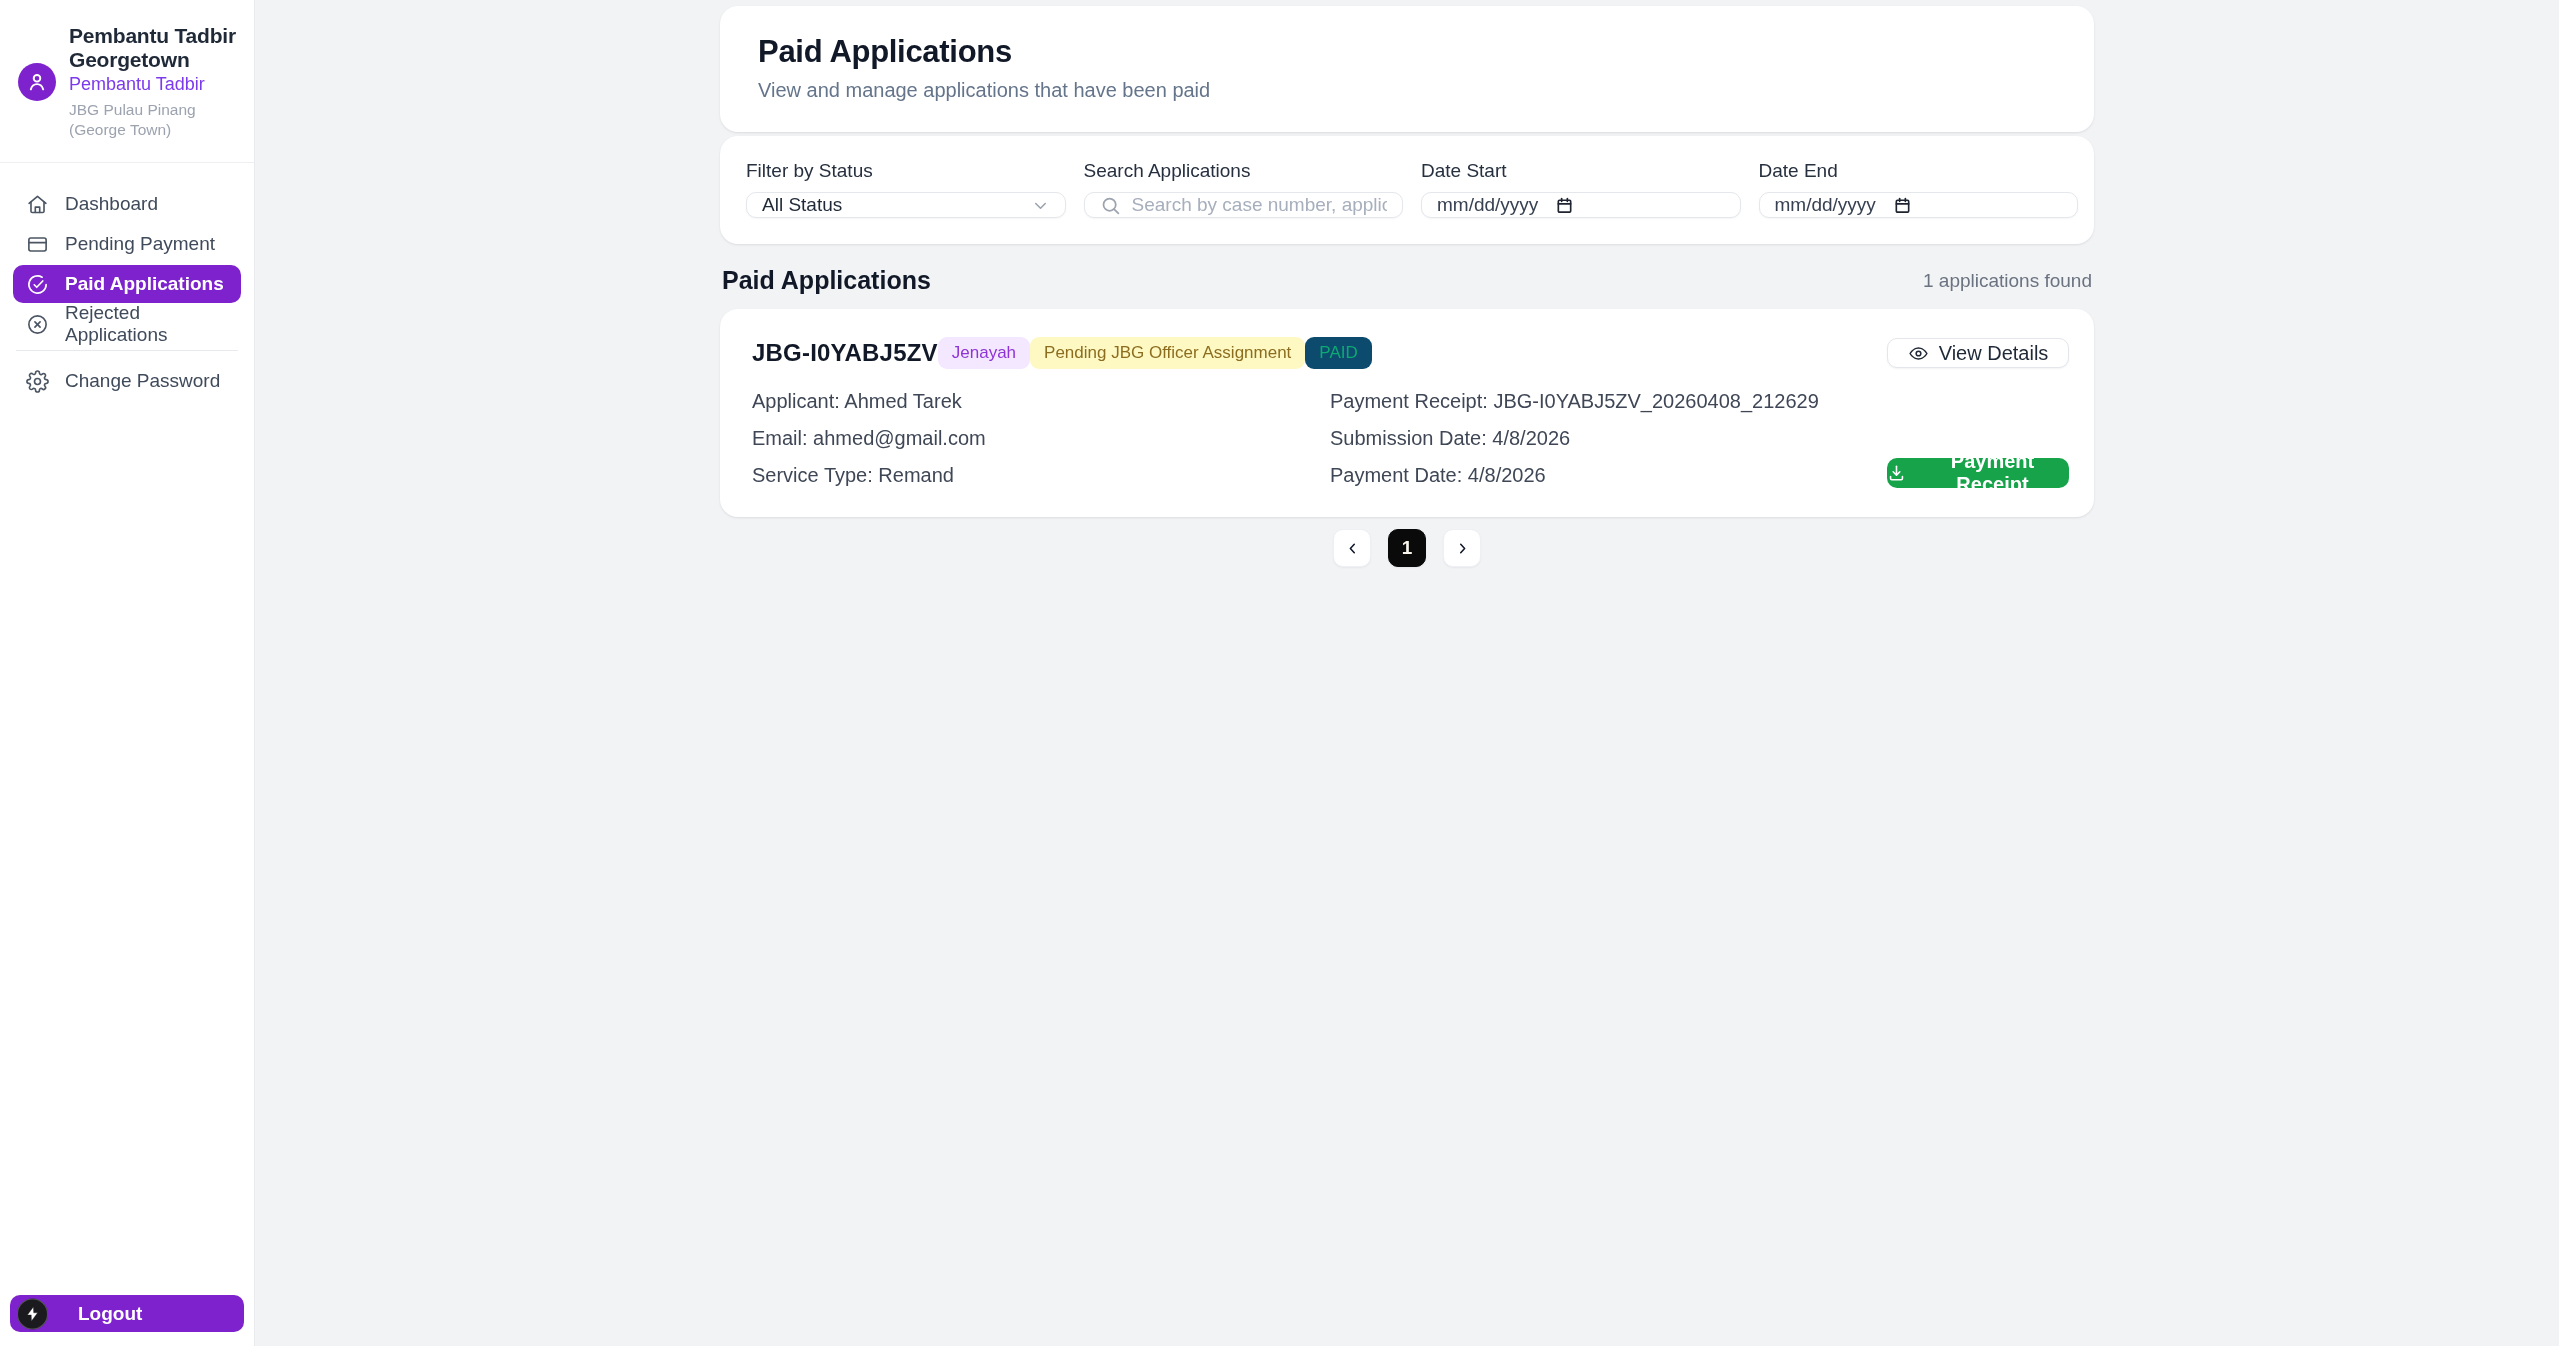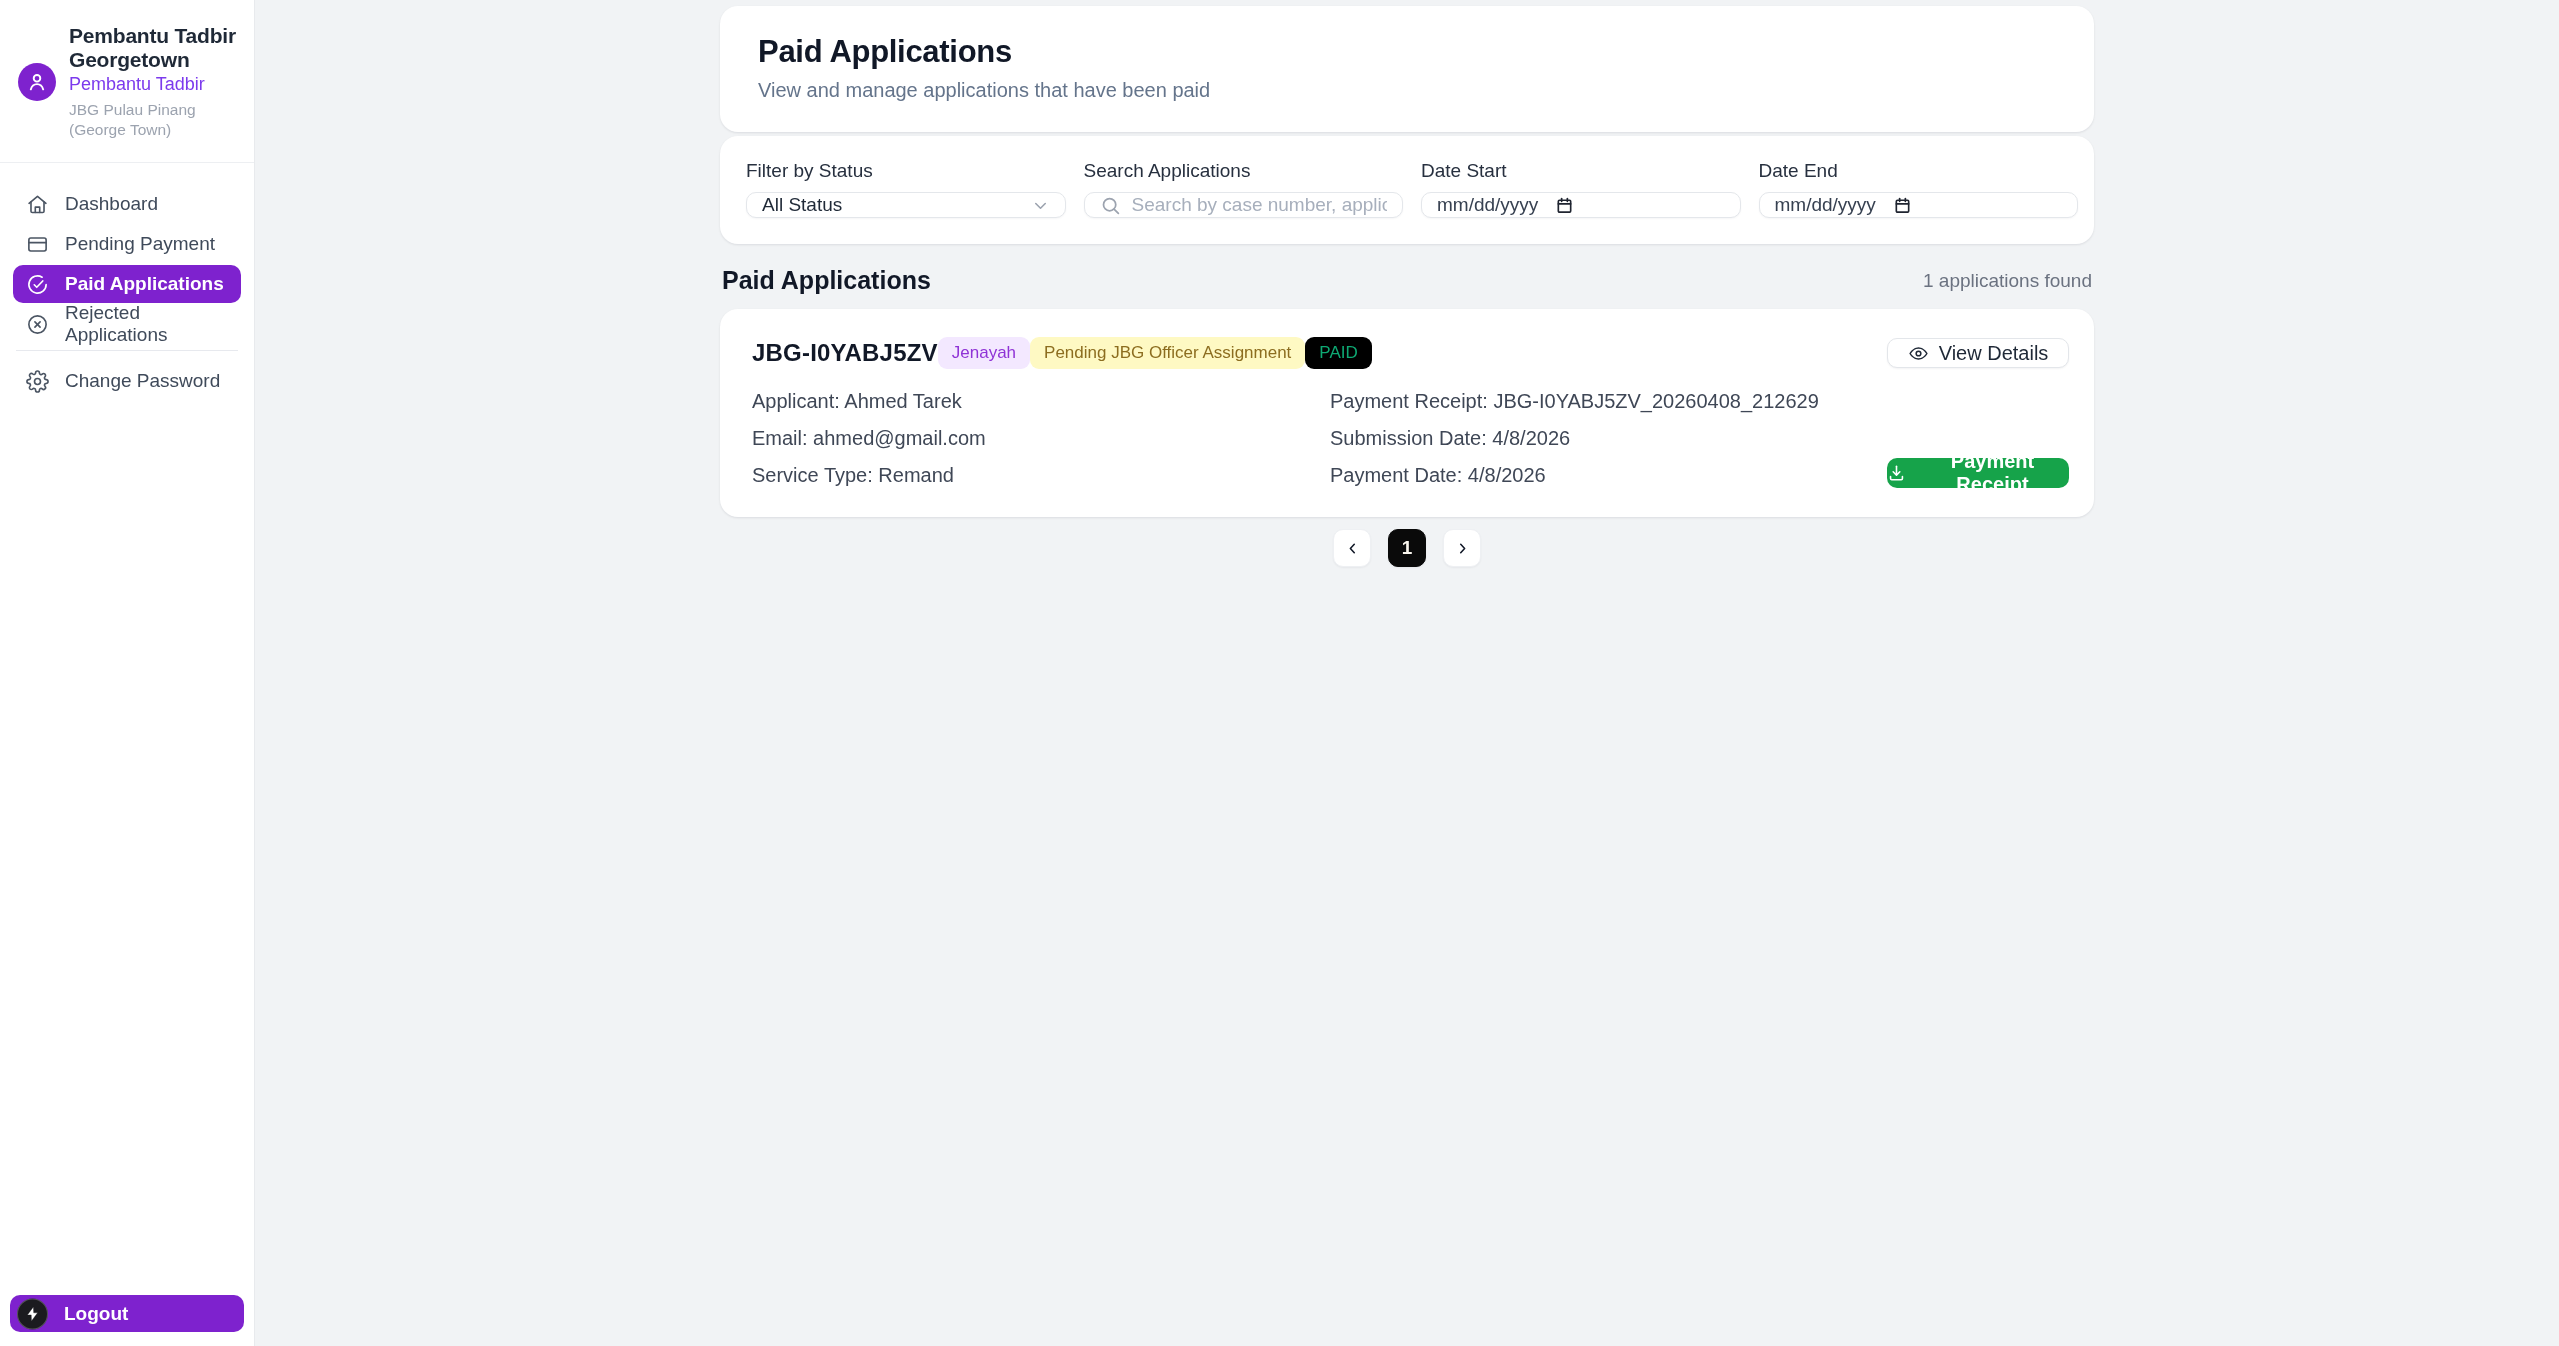--- a/index.html
+++ b/index.html
@@ -39,21 +39,21 @@
   }
   .nav-item svg { width: 23px; height: 23px; stroke: #4B5563; fill: none; stroke-width: 1.7; stroke-linecap: round; stroke-linejoin: round; flex: none; }
   .nav-item.active { background: #7E22CE; color: #FFFFFF; font-weight: 600; }
   .nav-item.active svg { stroke: #FFFFFF; }
   .nav-divider { border-top: 1px solid #E7E9EE; margin: 7px 3px 11px 3px; }
 
   .sidebar-bottom { margin-top: auto; padding: 0 10px 14px 10px; }
   .logout-btn {
     position: relative; width: 100%; height: 37px; border: none;
     background: #7E22CE; border-radius: 10px; color: #FFFFFF;
-    font-size: 19px; font-weight: 600; text-align: left; padding-left: 54px;
+    font-size: 19px; font-weight: 600; text-align: left; padding-left: 68px;
     font-family: inherit; cursor: pointer; display: flex; align-items: center;
   }
   .devtools-circle {
     position: absolute; left: 7px; top: 50%; transform: translateY(-50%);
     width: 31px; height: 31px; border-radius: 50%; background: #1B1B1F;
     display: flex; align-items: center; justify-content: center;
     box-shadow: 0 0 0 1px rgba(255,255,255,.25) inset; cursor: pointer;
   }
   .devtools-circle svg { width: 17px; height: 17px; fill: #fff; stroke: #1B1B1F; stroke-width: 0.5; }
 
@@ -93,21 +93,21 @@
   .section-title { font-size: 25px; font-weight: 700; color: #111827; }
   .section-count { font-size: 19px; color: #6B7280; }
 
   .list-card { margin-top: 14px; padding: 28px 25px 28px 32px; display: flex; gap: 20px; }
   .app-info { flex: 1; min-width: 0; }
   .title-row { display: flex; align-items: center; }
   .case-number { font-size: 24px; font-weight: 700; color: #111827; letter-spacing: 0.2px; }
   .badge { font-size: 17px; padding: 6px 14px; border-radius: 9px; font-weight: 500; white-space: nowrap; }
   .badge.purple { background: #F3E8FF; color: #8F33D6; }
   .badge.yellow { background: #FEF9C3; color: #8C6D1F; }
-  .badge.green  { background: #000000; color: #0EA973; }
+  .badge.green  { background: #0c4a6e; color: #0EA973; }
   .details-grid {
     display: grid; grid-template-columns: 578px 1fr;
     margin-top: 18px; row-gap: 9px; font-size: 20px; color: #3F4756; line-height: 1.4;
   }
   .actions { width: 182px; flex: none; display: flex; flex-direction: column; justify-content: space-between; padding: 1px 0; }
   .btn {
     height: 30px; border-radius: 10px; display: flex; align-items: center; justify-content: center;
     gap: 10px; font-size: 20px; font-family: inherit; cursor: pointer;
   }
   .btn-view { background: #fff; border: 1px solid #E3E6EA; color: #1F2937; box-shadow: 0 1px 2px rgba(16,24,40,.05); }

